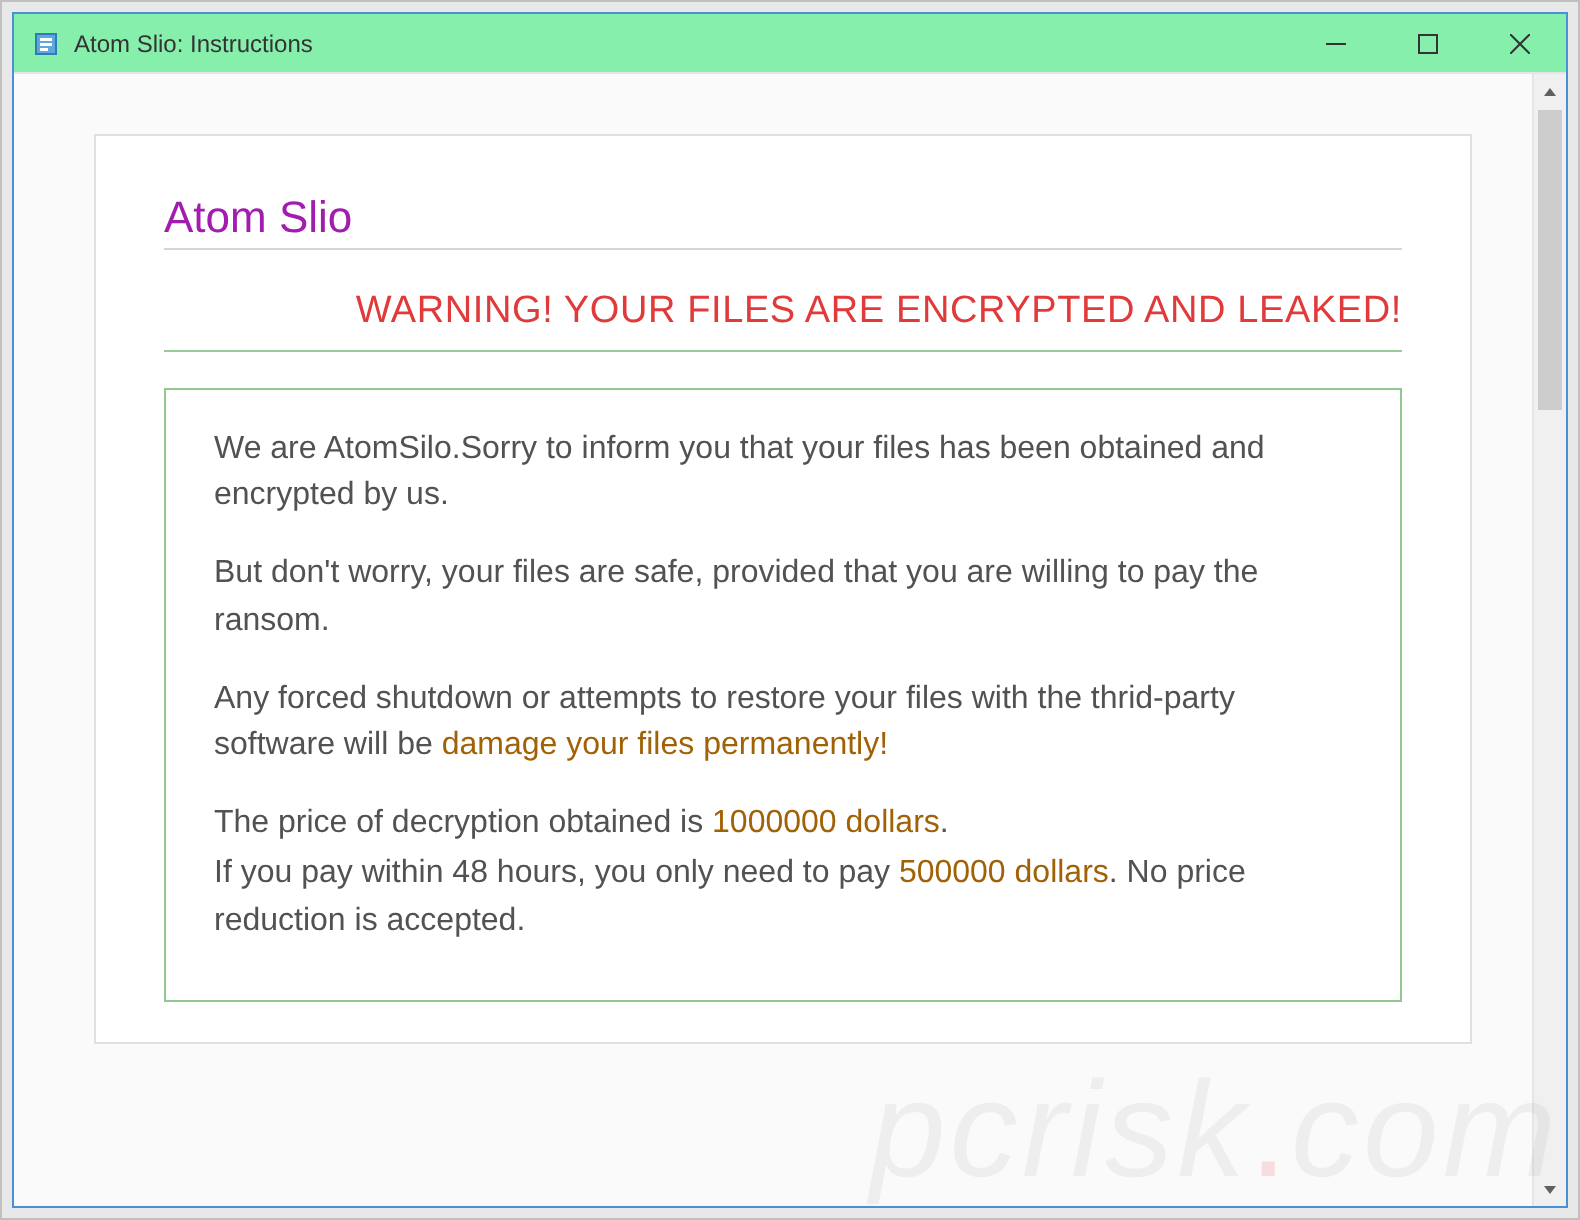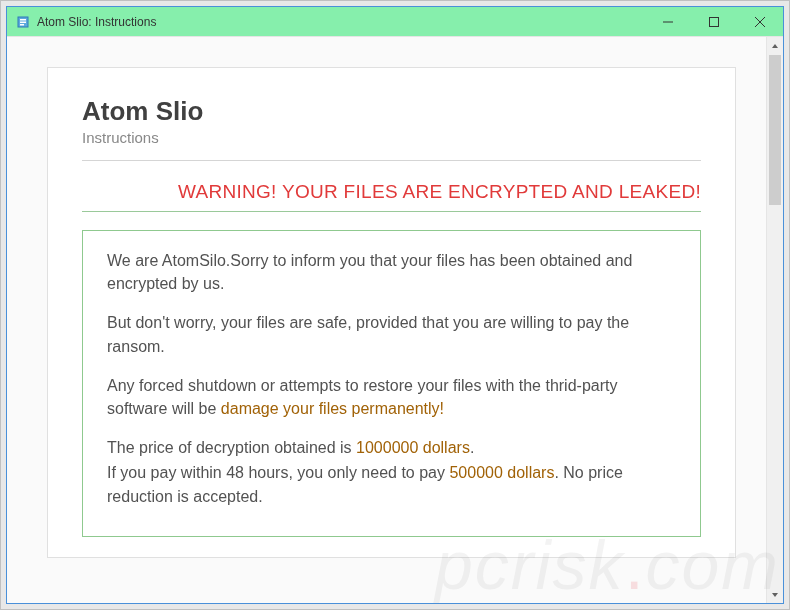--- a/index.html
+++ b/index.html
@@ -96,23 +96,23 @@
       top: 18px;
       height: 150px;
       background: #cdcdcd;
     }
     .paper {
       background: #ffffff;
       border: 1px solid #e0e0e0;
       padding: 28px 34px 20px 34px;
     }
     .page-title {
-      font-size: 26px;
-      color: #404040;
-      font-weight: 700;
+      font-size: 22px;
+      color: #a21caf;
+      font-weight: 400;
       margin-bottom: 2px;
     }
     .page-subtitle {
       font-size: 15px;
       color: #888;
       margin-bottom: 14px;
     }
     .hr-gray {
       border: none;
       border-top: 1px solid #d5d5d5;
@@ -194,21 +194,20 @@
             <line x1="10" y1="0" x2="0" y2="10" stroke="#333" stroke-width="1"></line>
           </svg>
       </div>
     </div>
   </div>
 
   <div class="content-area">
     <div class="content-scroll">
       <div class="paper">
         <div class="page-title">Atom Slio</div>
-        <div class="page-subtitle">Instructions</div>
         <hr class="hr-gray">
         <div class="warning-heading">WARNING! YOUR FILES ARE ENCRYPTED AND LEAKED!</div>
         <hr class="hr-green">
         <div class="green-box">
           <div class="para">We are AtomSilo.Sorry to inform you that your files has been obtained and encrypted by us.</div>
           <div class="para">But don't worry, your files are safe, provided that you are willing to pay the ransom.</div>
           <div class="para">
             <span>Any forced shutdown or attempts to restore your files with the thrid-party software will be </span><span class="red-text">damage your files permanently!</span>
           </div>
           <div class="para" style="margin-bottom:2px;">

